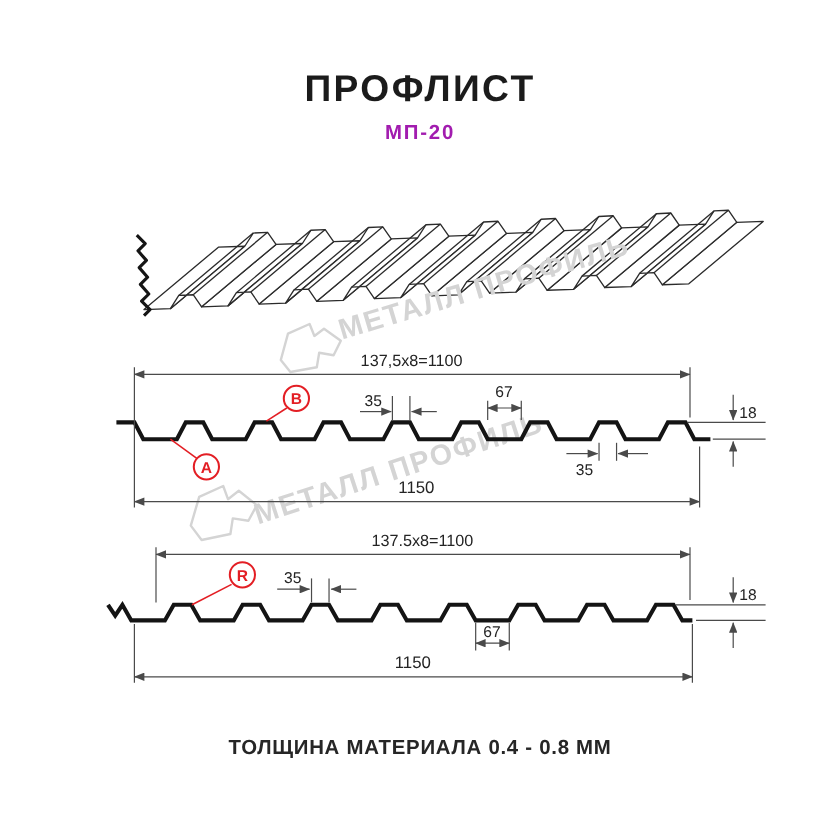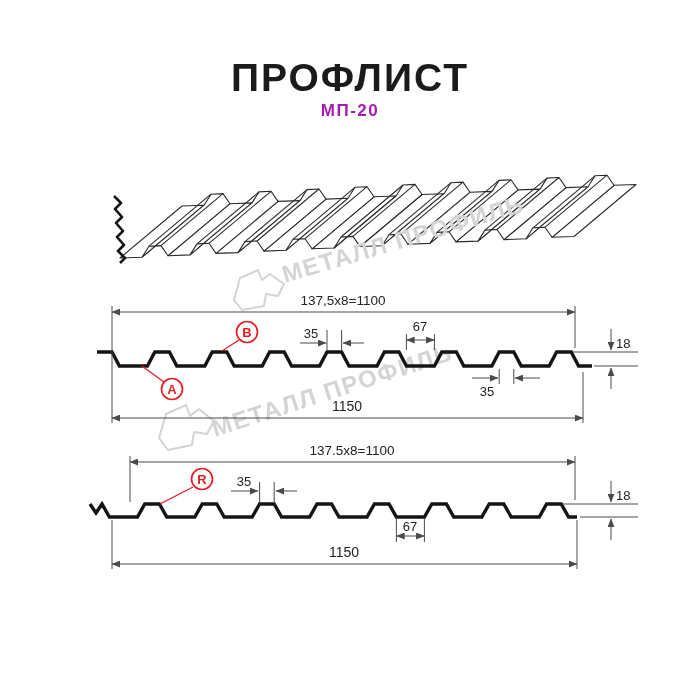--- a/index.html
+++ b/index.html
@@ -1,19 +1,19 @@
 <!DOCTYPE html>
 <html style="--red: #E31E24; --wmc: #d4d4d4;"><head>
 <meta charset="utf-8">
 <style>
   html,body{margin:0;padding:0;background:#fff;}
   body{width:700px;height:700px;font-family:"Liberation Sans",sans-serif;}
   .canvas{position:relative;width:700px;height:700px;background:#fff;overflow:hidden;}
   .title{position:absolute;top:56px;left:0;right:0;text-align:center;
-         font-size:39px;font-weight:800;letter-spacing:2px;color:#1b1b1b;}
+         font-size:31px;font-weight:800;letter-spacing:2px;color:#1b1b1b;}
   .subtitle{position:absolute;top:101px;left:0;right:0;text-align:center;
          font-size:17px;font-weight:600;letter-spacing:1.5px;color:#a21caf;}
   .footer{position:absolute;top:613px;left:0;right:0;text-align:center;
          font-size:17px;font-weight:600;letter-spacing:.6px;color:#262626;}
   svg.draw{position:absolute;left:0;top:0;}
   .prof{fill:none;stroke:#141414;stroke-width:3.4;stroke-linejoin:miter;}
   .dim{stroke:#4a4a4a;stroke-width:1;fill:none;}
   .dtx{font-size:13px;fill:#242424;}
   .dtx2{font-size:13.5px;fill:#242424;}
   .redc{stroke:var(--red,#E31E24);fill:#fff;stroke-width:1.7;}
@@ -197,13 +197,14 @@
       </g>
 
       <g>
         <line class="redln" x1="193" y1="487" x2="160" y2="504"></line>
         <circle class="redc" cx="202" cy="479" r="10.5"></circle>
         <text class="rtx" x="202" y="484" text-anchor="middle">R</text>
       </g>
     </g>
   </svg>
 
+  <div class="footer">ТОЛЩИНА МАТЕРИАЛА 0.4 - 0.8 ММ</div>
 </div>
 
 </body></html>

